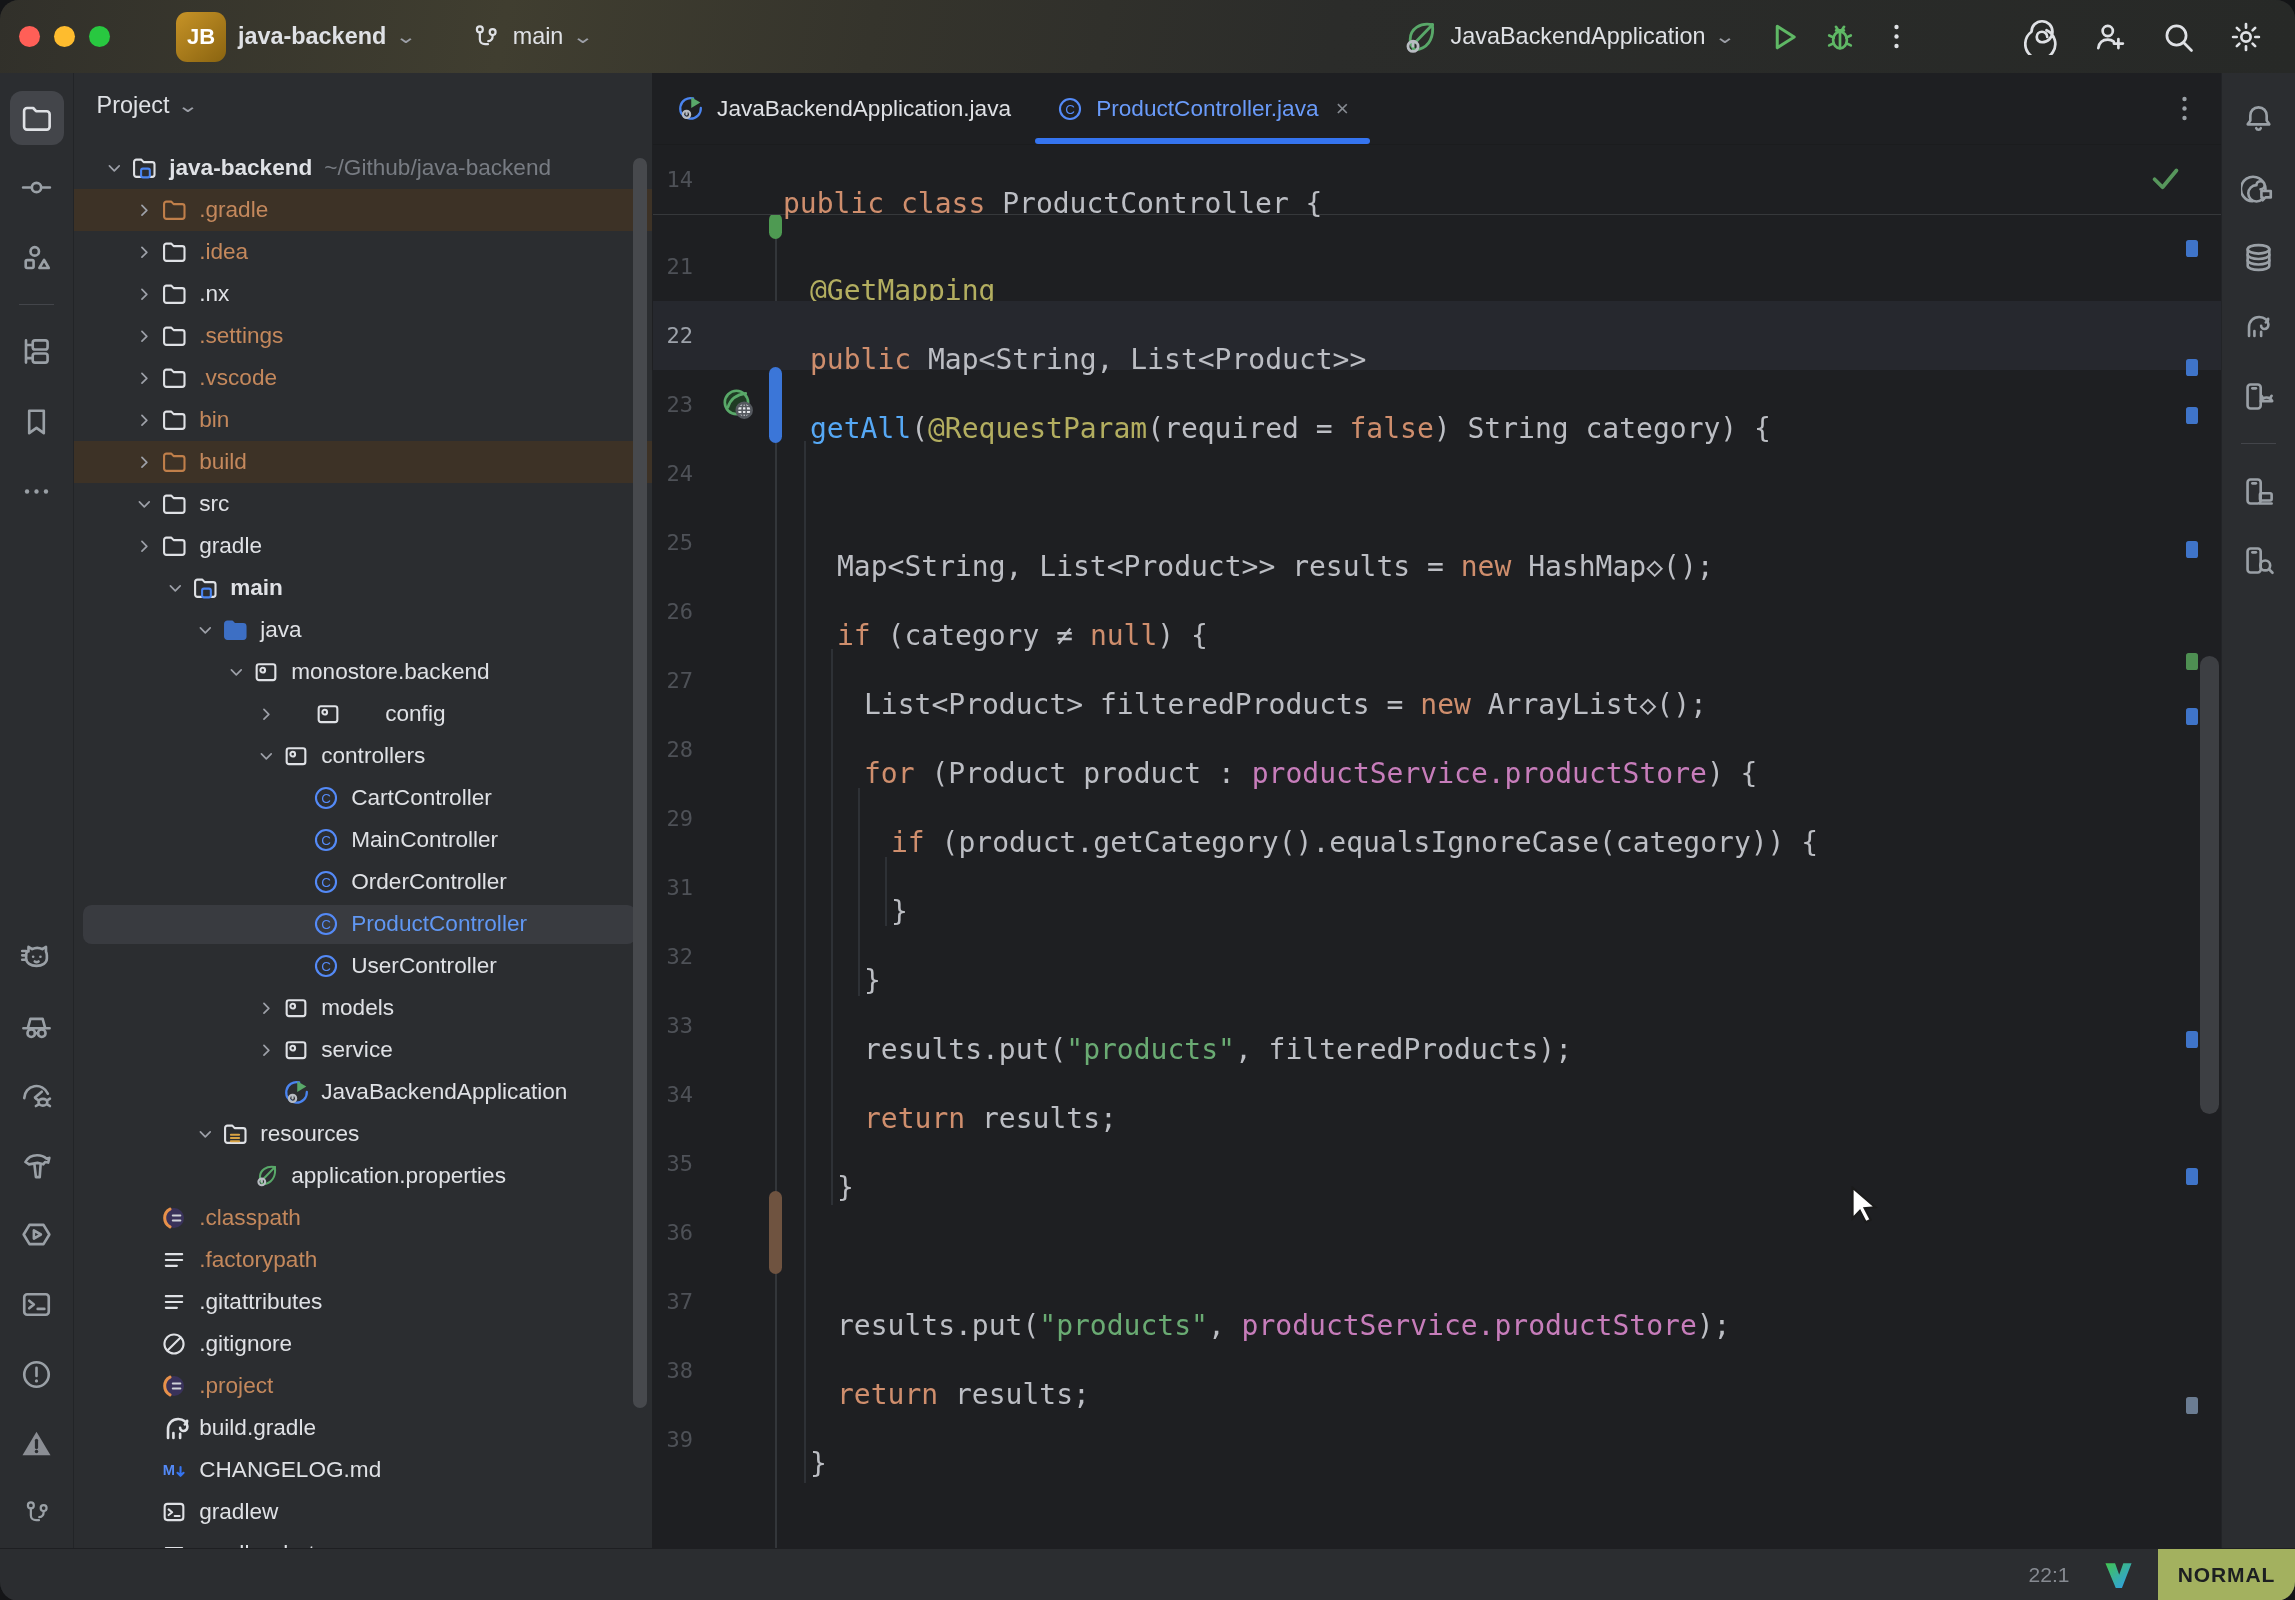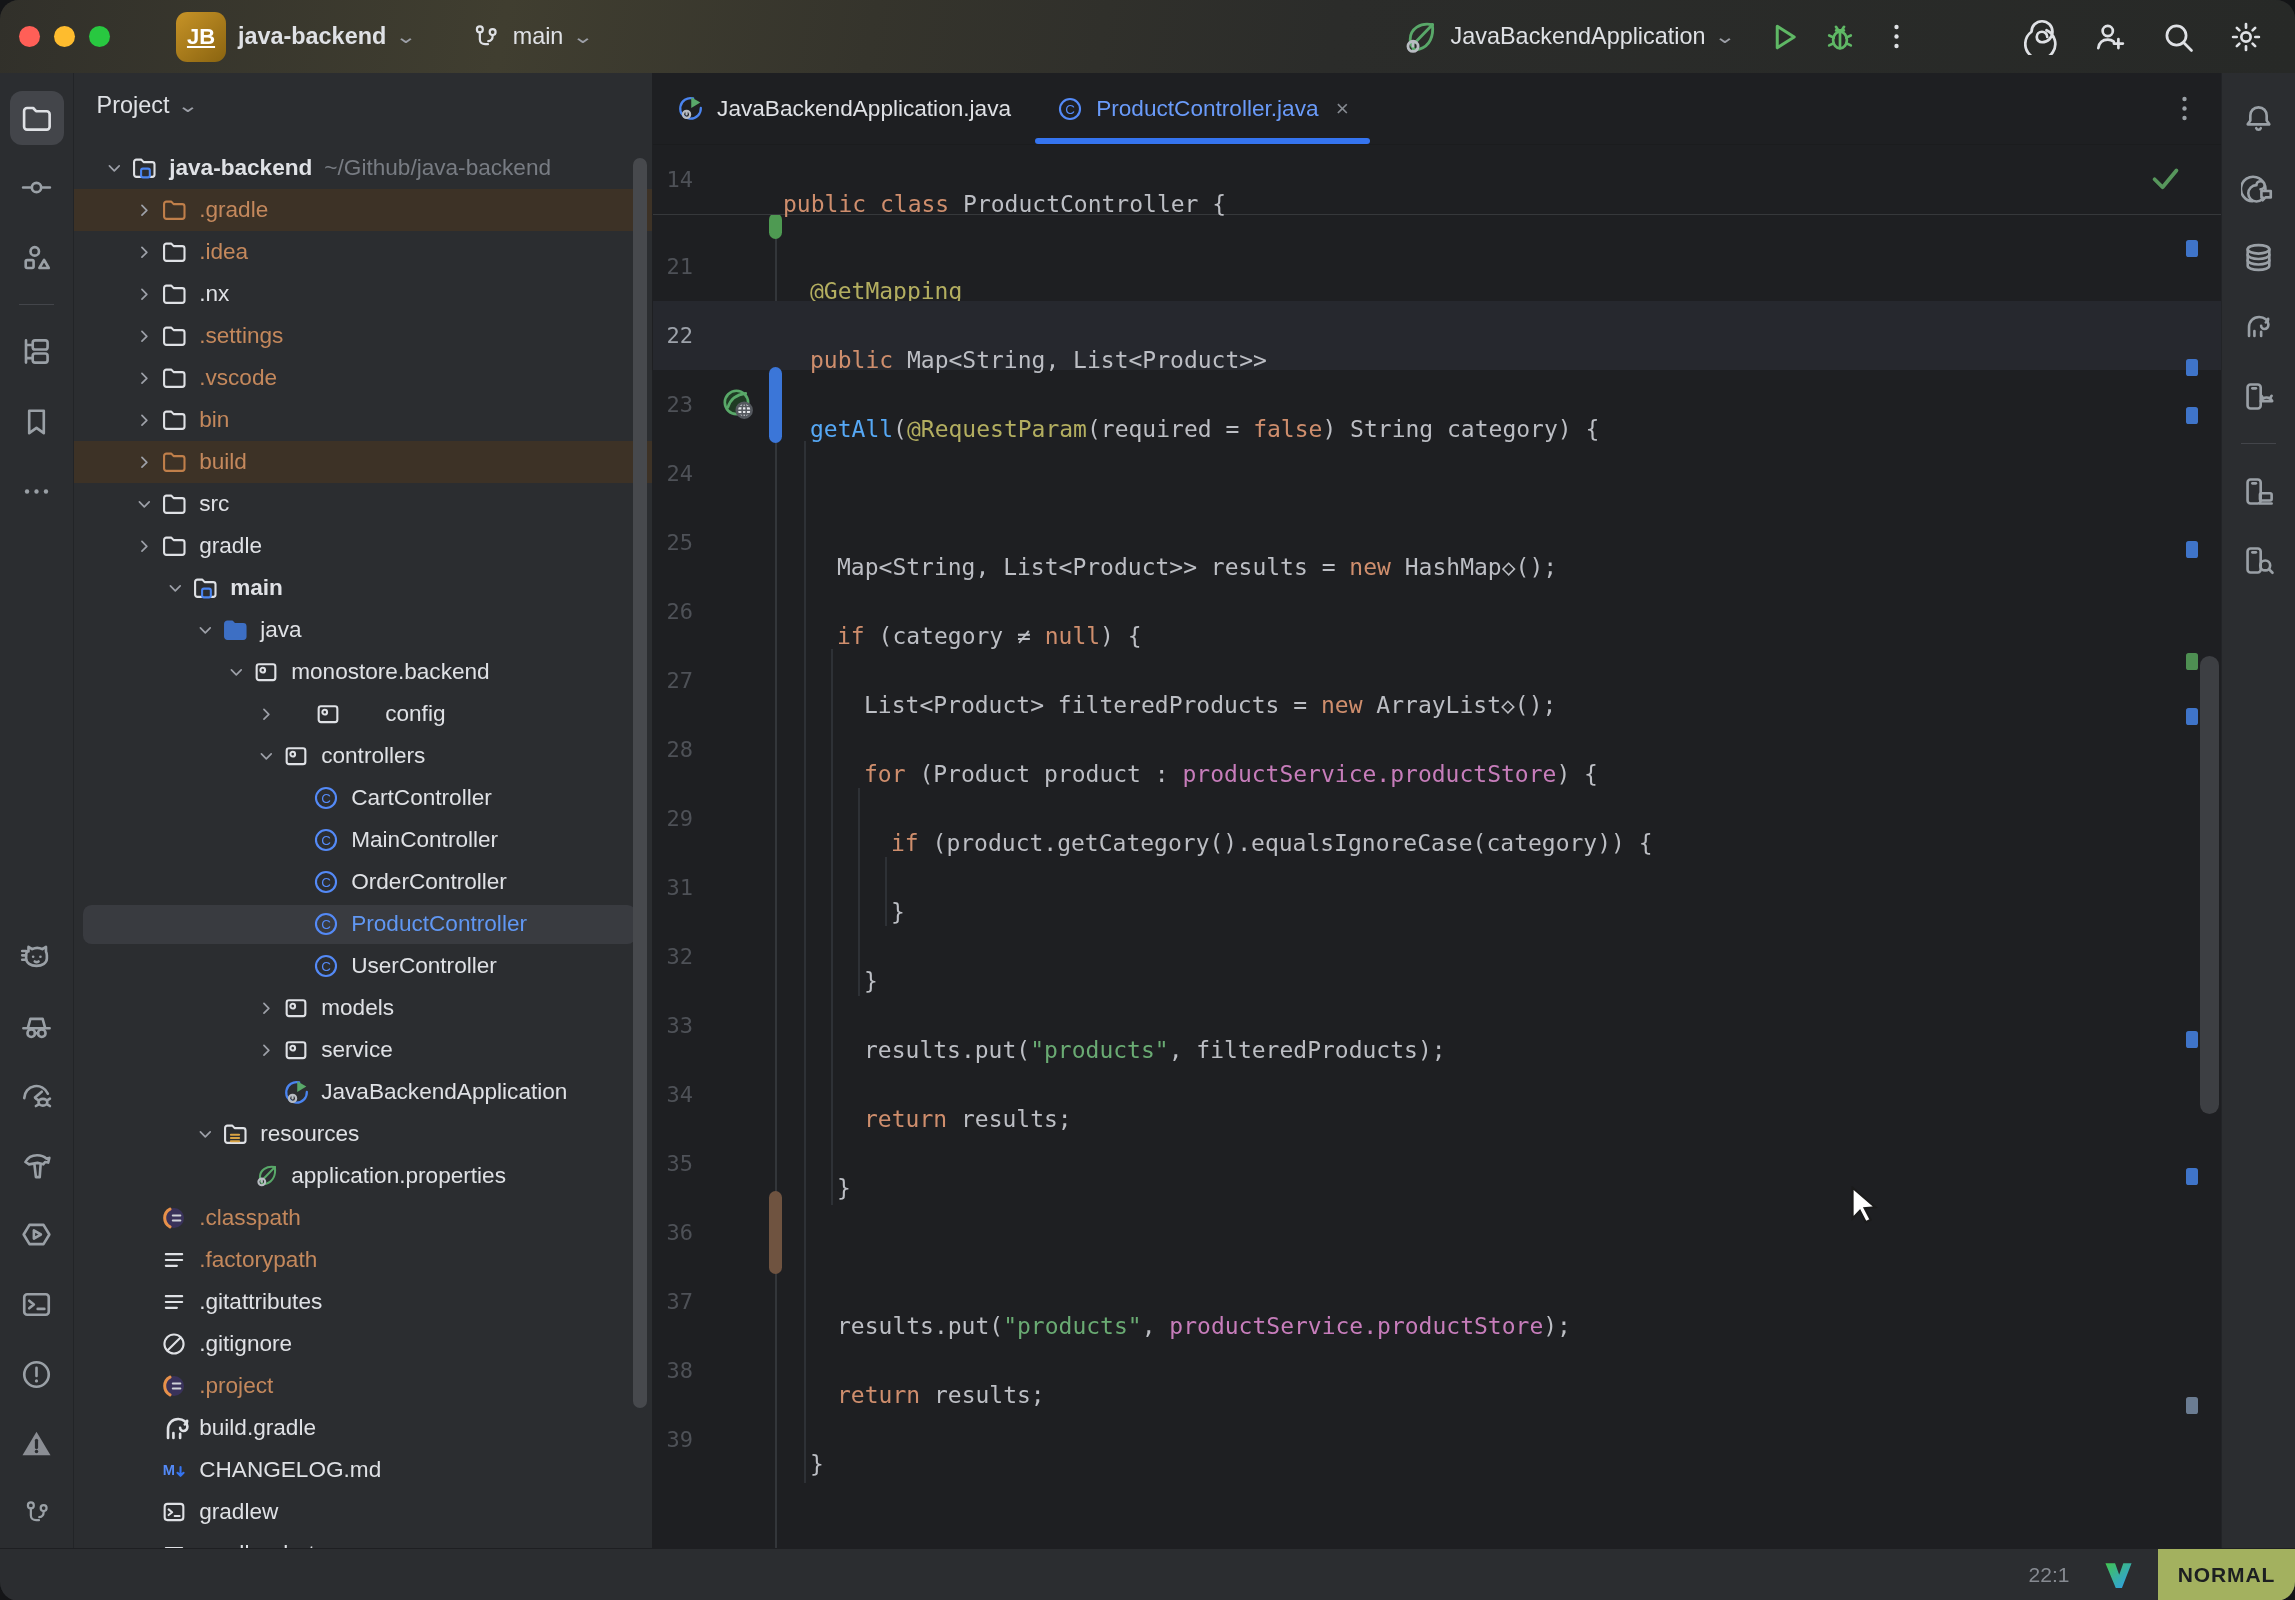--- a/index.html
+++ b/index.html
@@ -4,21 +4,21 @@
 <style>
   html,body{margin:0;padding:0;background:#141517;}
   body{width:2295px;height:1601px;font-family:"Liberation Sans",sans-serif;-webkit-font-smoothing:antialiased;}
   .window{position:relative;width:2295px;height:1601px;border-radius:19px;overflow:hidden;background:#1e1f22;display:flex;flex-direction:column;}
   
   .titlebar{height:73px;flex:0 0 73px;display:flex;align-items:center;background:linear-gradient(100deg,#31302a 0%,#403e30 22%,#35342c 38%,#2b2c2a 58%,#272927 100%);color:#dfe1e5;}
   .traffic{display:flex;gap:14px;padding:0 0 0 19px;}
   .traffic span{width:21px;height:21px;border-radius:50%;display:block;}
   .t-close{background:#ff5f57}.t-min{background:#febc2e}.t-zoom{background:#28c840}
   .tb-group{display:flex;align-items:center;gap:12px;font-size:23.4px;color:#dfe1e5;}
-  .jb-badge{width:50px;height:50px;border-radius:11.3px;background:linear-gradient(140deg,#c79327,#8a6410);color:#fff;font-weight:bold;font-size:22px;display:flex;align-items:center;justify-content:center;text-decoration:underline;}
+  .jb-badge{width:50px;height:50px;border-radius:11.3px;background:linear-gradient(140deg,#c79327,#8a6410);color:#fff;font-weight:bold;font-size:22px;display:flex;align-items:center;justify-content:center;}
   .proj-name{font-weight:600;}
   .chev{color:#9da0a8;font-size:19px;transform:scaleX(1.4);}
   .tb-right{margin-left:auto;display:flex;align-items:center;gap:0;padding-right:21px;}
   .icon{display:inline-flex;align-items:center;justify-content:center;}
   .icon svg{display:block;}
   .tb-btn{width:56px;height:56px;border-radius:10.4px;display:flex;align-items:center;justify-content:center;}
   
   .main{flex:1;display:flex;min-height:0;}
   .abar{width:73px;flex:0 0 73px;background:#2b2d30;display:flex;flex-direction:column;align-items:center;padding-top:10.4px;}
   .abar.left{border-right:0.9px solid #222427;}
@@ -51,21 +51,21 @@
   .tab-kebab{position:absolute;right:19px;top:0;bottom:0;display:flex;align-items:center;color:#9aa0a6;}
   .editor{flex:1;position:relative;overflow:hidden;font-family:"DejaVu Sans Mono",monospace;}
   .sticky{height:69px;display:flex;align-items:center;border-bottom:1.7px solid #36383b;position:relative;background:#1e1f22;z-index:3;}
   .gutter-rule{position:absolute;left:122px;top:0;bottom:0;width:1.7px;background:#33363a;z-index:1;}
   .code-scroll{position:relative;padding-top:17.4px;z-index:2;}
   .crow{height:69px;display:flex;align-items:center;position:relative;}
   .crow.cur{background:#26282e;}
   .ln{width:40px;flex:0 0 40px;text-align:right;font-size:22px;color:#4e5157;font-family:"DejaVu Sans Mono",monospace;}
   .crow.cur .ln{color:#9da2aa;}
   .gslot{width:90px;flex:0 0 90px;display:flex;align-items:center;justify-content:center;}
-  .ctext{font-size:23px;color:#bcbec4;white-space:pre;margin-top:48px;}
+  .ctext{font-size:28px;color:#bcbec4;white-space:pre;margin-top:48px;}
   .tok-kw{color:#cf8e6d}.tok-ann{color:#b3ae60}.tok-meth{color:#56a8f5}.tok-fld{color:#c77dbb}.tok-str{color:#6aab73}.tok-pln{color:#bcbec4}
   .vbar{position:absolute;left:116px;width:13px;border-radius:7px;z-index:4;}
   .vbar.blue{background:#3b76d8;top:-3.5px;bottom:-3.5px;}
   .vbar.brown{background:#6f5340;top:-7px;bottom:-7px;}
   .vbar.green-top{background:#4e9a52;height:26px;top:-1.7px;}
   .iguide{position:absolute;width:1.7px;background:#2e3136;z-index:0;}
   .stripe-tick{position:absolute;right:22.6px;width:12px;height:17.4px;border-radius:2.6px;z-index:5;}
   .ed-check{position:absolute;top:15.6px;right:38px;z-index:5;}
   .ed-sb{position:absolute;right:1.7px;top:511px;width:19px;height:458px;border-radius:9.6px;background:rgba(120,124,130,.35);z-index:5;}
   .mouse{position:absolute;left:1196px;top:1041px;z-index:9;}

